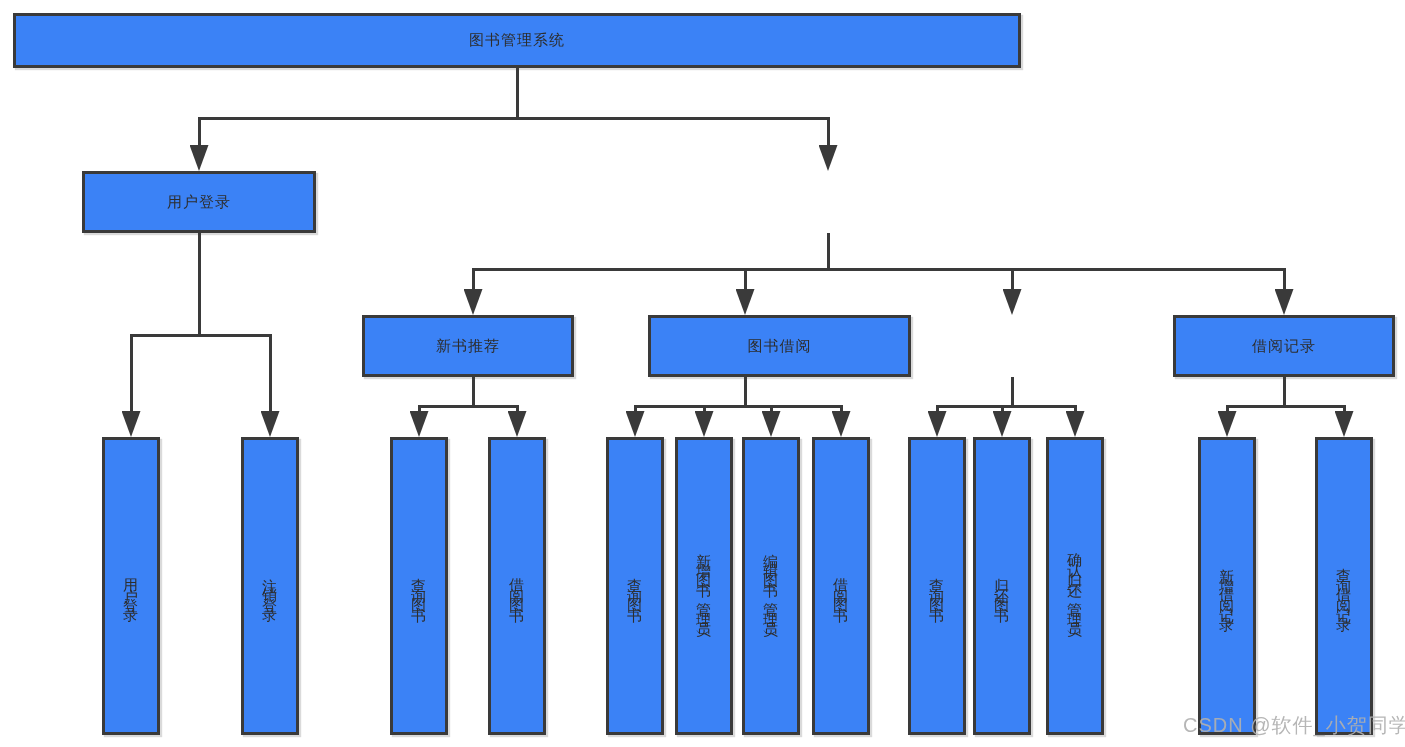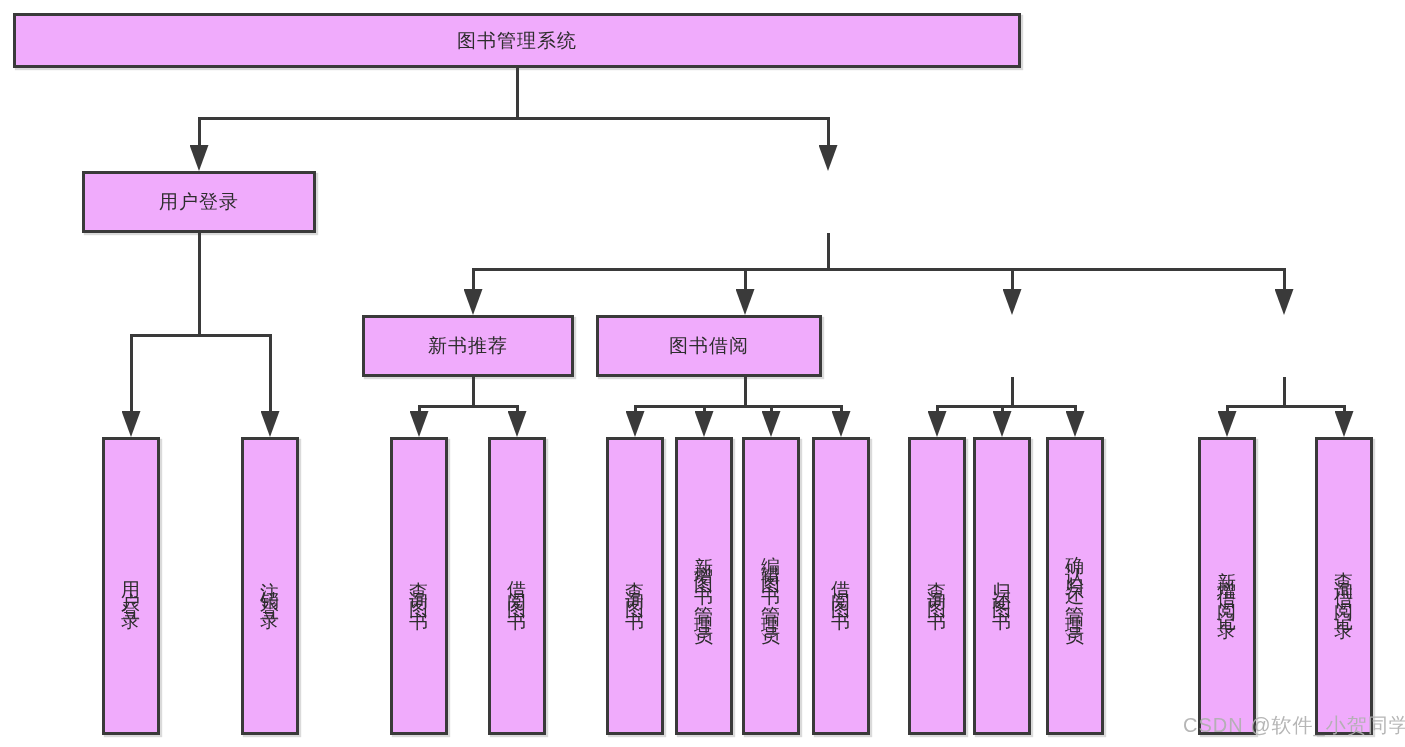--- a/index.html
+++ b/index.html
@@ -12,25 +12,25 @@
   .canvas{
     position:relative;
     width:1405px;height:747px;
     background:var(--bg);
     font-family:"Liberation Sans","DejaVu Sans",sans-serif;
     overflow:hidden;
   }
   .box{
     position:absolute;
     box-sizing:border-box;
-    background:#f0abfc;
+    background:#3b82f6;
     border:3px solid var(--line);
     color:var(--text);
     display:flex;align-items:center;justify-content:center;
-    font-size:19px;
+    font-size:15px;
     letter-spacing:1px;
     box-shadow:2px 2px 1px rgba(150,150,150,0.35);
     white-space:nowrap;
   }
   .leaf{
     writing-mode:vertical-rl;
     text-orientation:mixed;
     letter-spacing:10px;
     line-height:1;
   }
@@ -58,21 +58,22 @@
 </head>
 <body>
 
 <div class="canvas">
 
   <div class="box" style="left:13px;top:13px;width:1008px;height:55px">图书管理系统</div>
 
   <div class="box" style="left:82px;top:171px;width:234px;height:62px">用户登录</div>
 
   <div class="box" style="left:362px;top:315px;width:212px;height:62px">新书推荐</div>
-  <div class="box" style="left:596px;top:315px;width:226px;height:62px">图书借阅</div>
+  <div class="box" style="left:648px;top:315px;width:263px;height:62px">图书借阅</div>
+  <div class="box" style="left:1173px;top:315px;width:222px;height:62px">借阅记录</div>
 
   <div class="box leaf" style="left:102px;top:437px;width:58px;height:298px">用户登录</div>
   <div class="box leaf" style="left:241px;top:437px;width:58px;height:298px">注销登录</div>
   <div class="box leaf" style="left:390px;top:437px;width:58px;height:298px">查询图书</div>
   <div class="box leaf" style="left:488px;top:437px;width:58px;height:298px">借阅图书</div>
   <div class="box leaf" style="left:606px;top:437px;width:58px;height:298px">查询图书</div>
   <div class="box leaf" style="left:675px;top:437px;width:58px;height:298px">新增图书（管理员）</div>
   <div class="box leaf" style="left:742px;top:437px;width:58px;height:298px">编辑图书（管理员）</div>
   <div class="box leaf" style="left:812px;top:437px;width:58px;height:298px">借阅图书</div>
   <div class="box leaf" style="left:908px;top:437px;width:58px;height:298px">查询图书</div>

